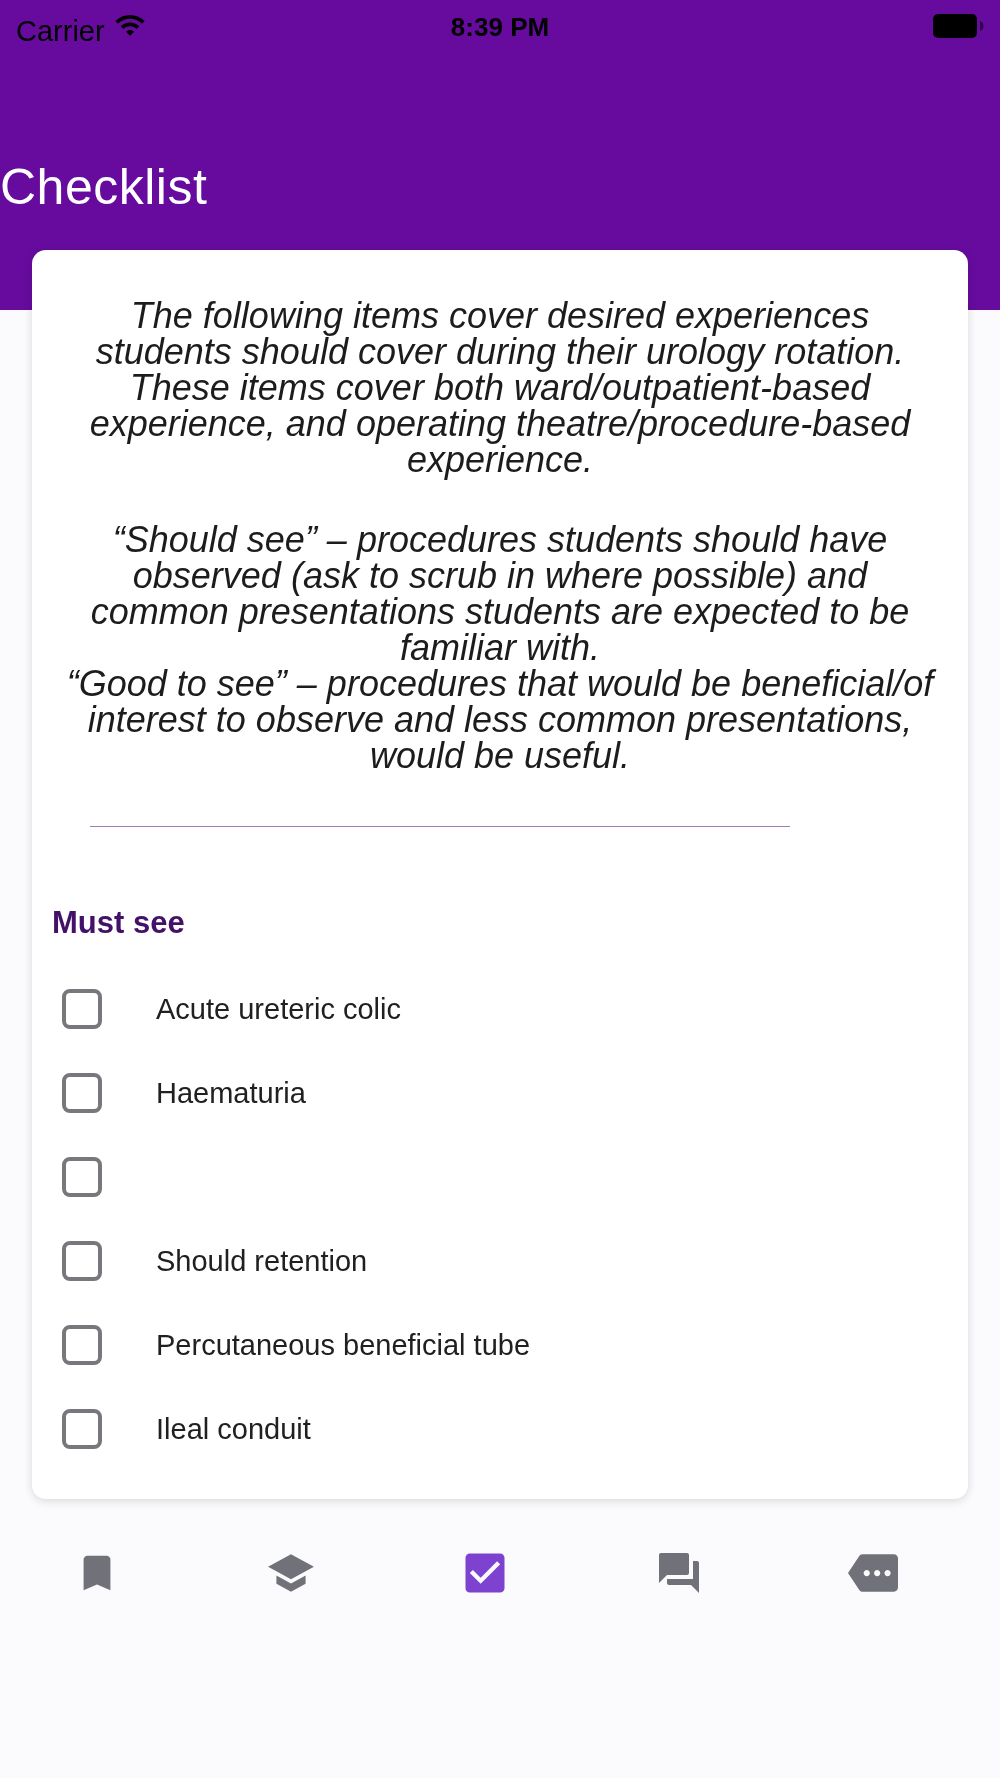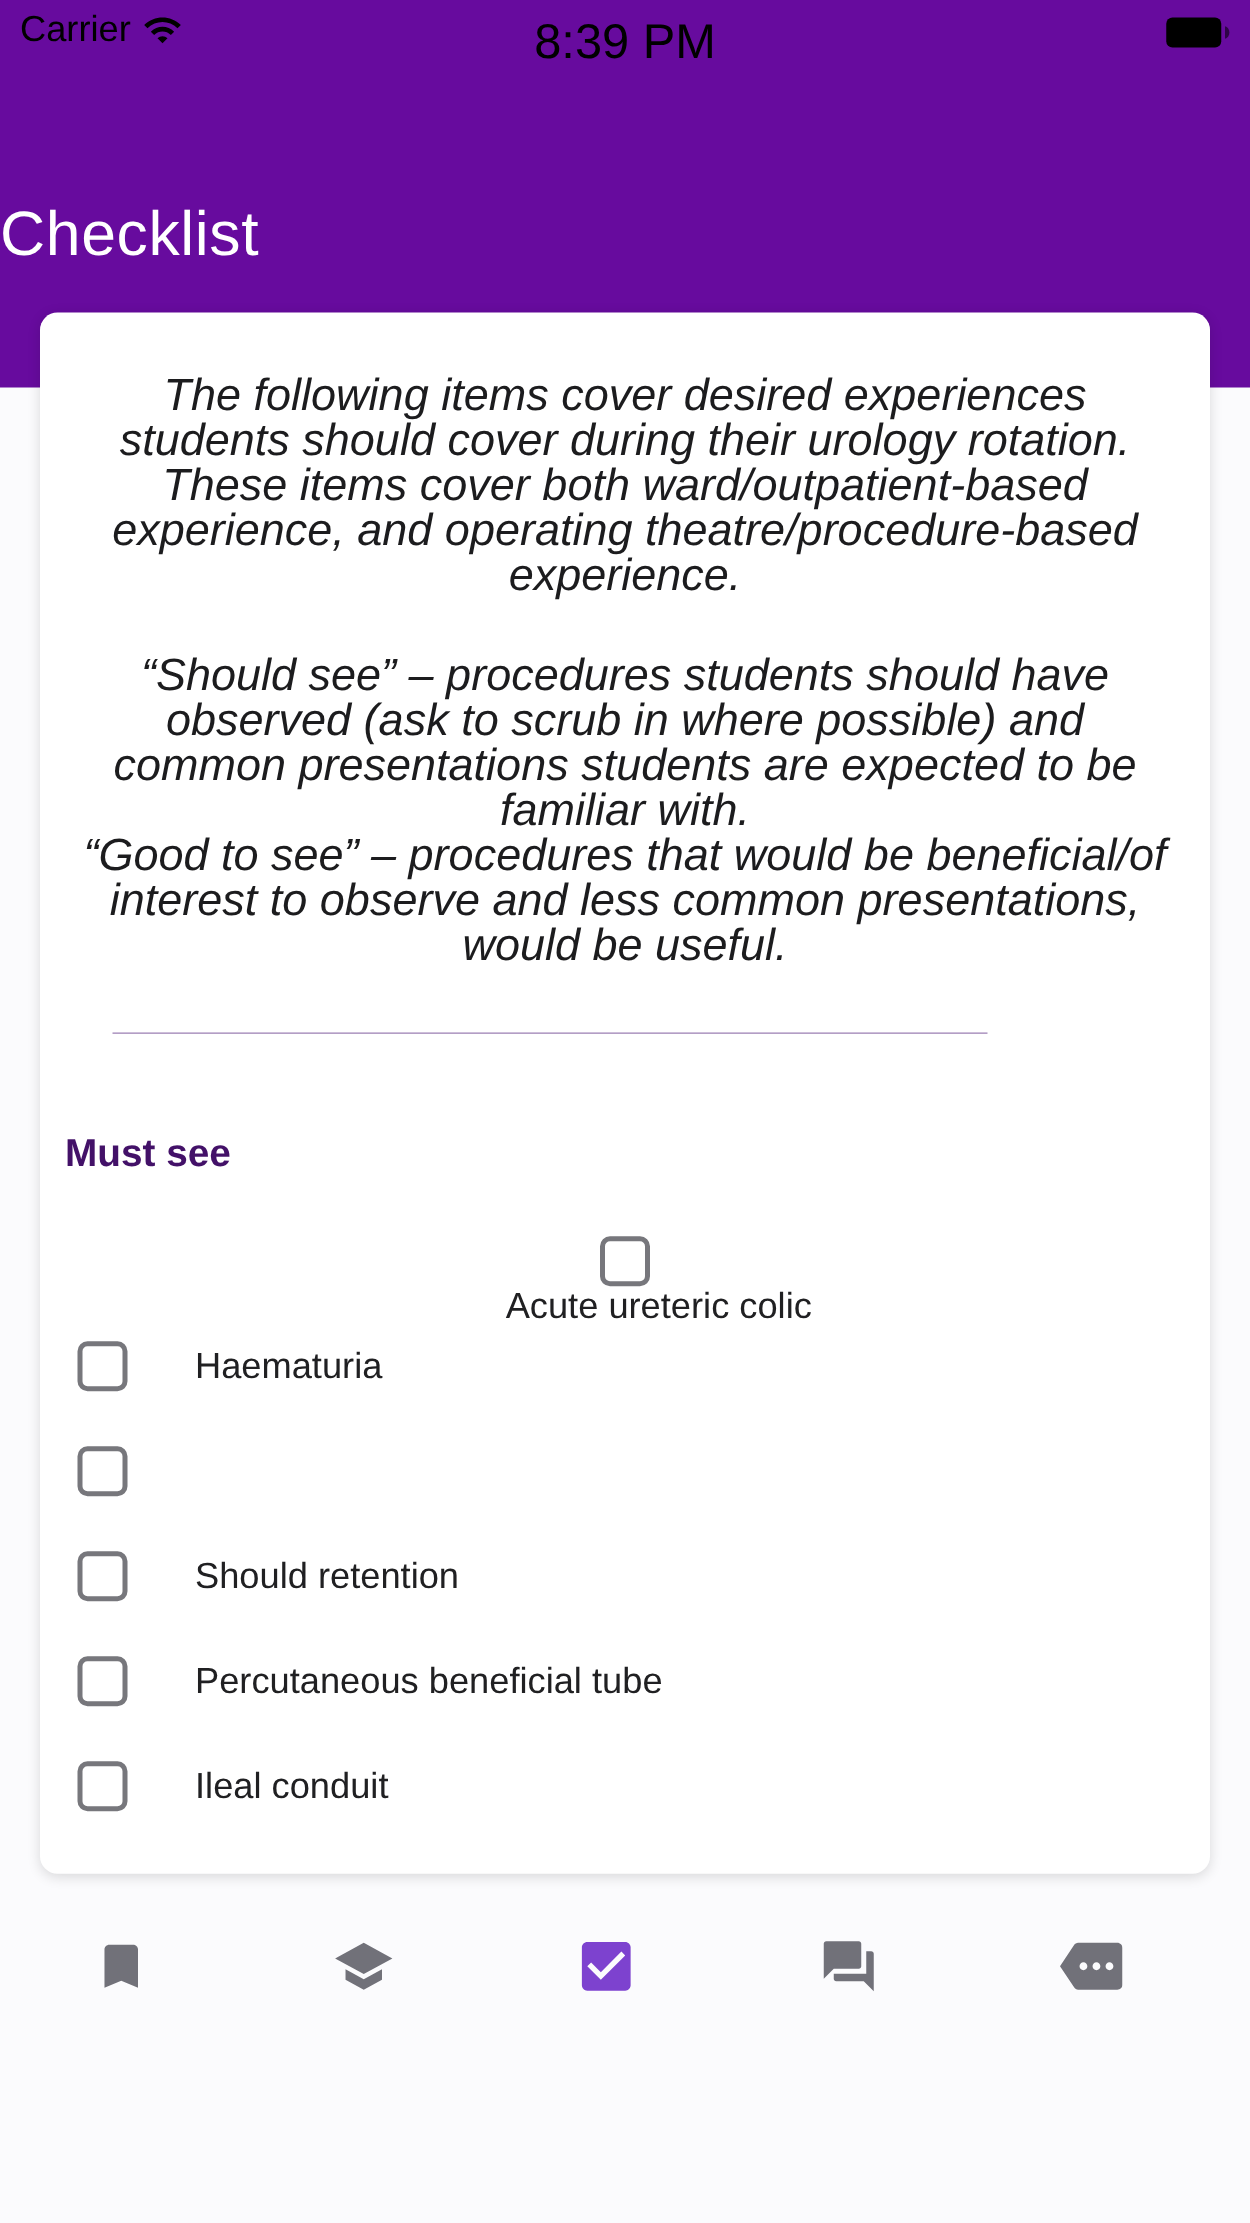--- a/index.html
+++ b/index.html
@@ -17,24 +17,24 @@
   }
   
   .status-bar{
     height:46px;
     display:flex;align-items:center;
     padding:10px 16px 0 16px;
     box-sizing:border-box;
     color:#000;
     position:relative;
   }
-  .sb-left{display:flex;align-items:flex-start;gap:9px;font-size:29px;}
+  .sb-left{display:flex;align-items:flex-end;gap:9px;font-size:29px;}
   .sb-time{
     position:absolute;left:50%;top:12px;transform:translateX(-50%);
-    font-size:39px;font-weight:400;
+    font-size:26px;font-weight:700;
   }
   .sb-right{margin-left:auto;display:flex;align-items:center;}
   
   .app-title{
     text-align:left;
     padding-top:112px;
     font-size:50px;
     font-weight:300;
     color:#ffffff;
     letter-spacing:.5px;
@@ -68,21 +68,21 @@
     margin:78px 0 0 -10px;
     font-size:31px;
     font-weight:700;
     color:var(--section-title,#431168);
   }
   .check-row{
     display:flex;align-items:center;
     margin-top:44px;
     height:40px;
   }
-  .check-row.first{margin-top:48px;flex-direction:column;}
+  .check-row.first{margin-top:48px;}
   .checkbox{
     width:40px;height:40px;
     box-sizing:border-box;
     border:4px solid #77777c;
     border-radius:8px;
     background:#fff;
     flex:0 0 auto;
   }
   .check-label{
     margin-left:54px;

